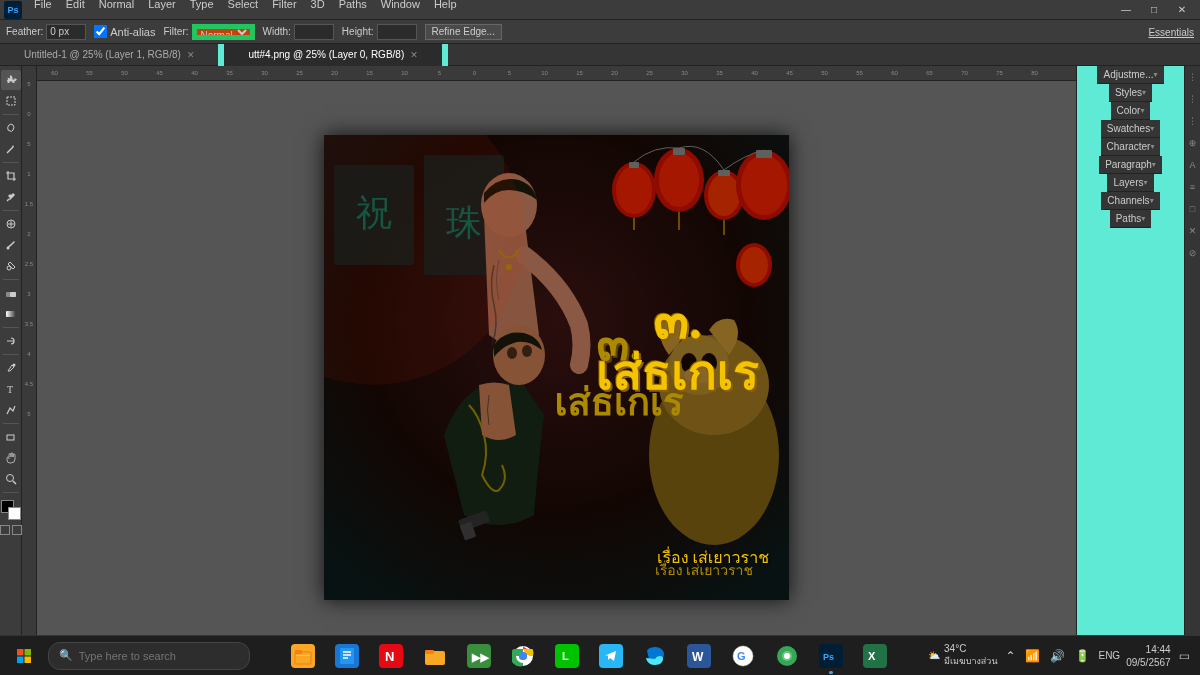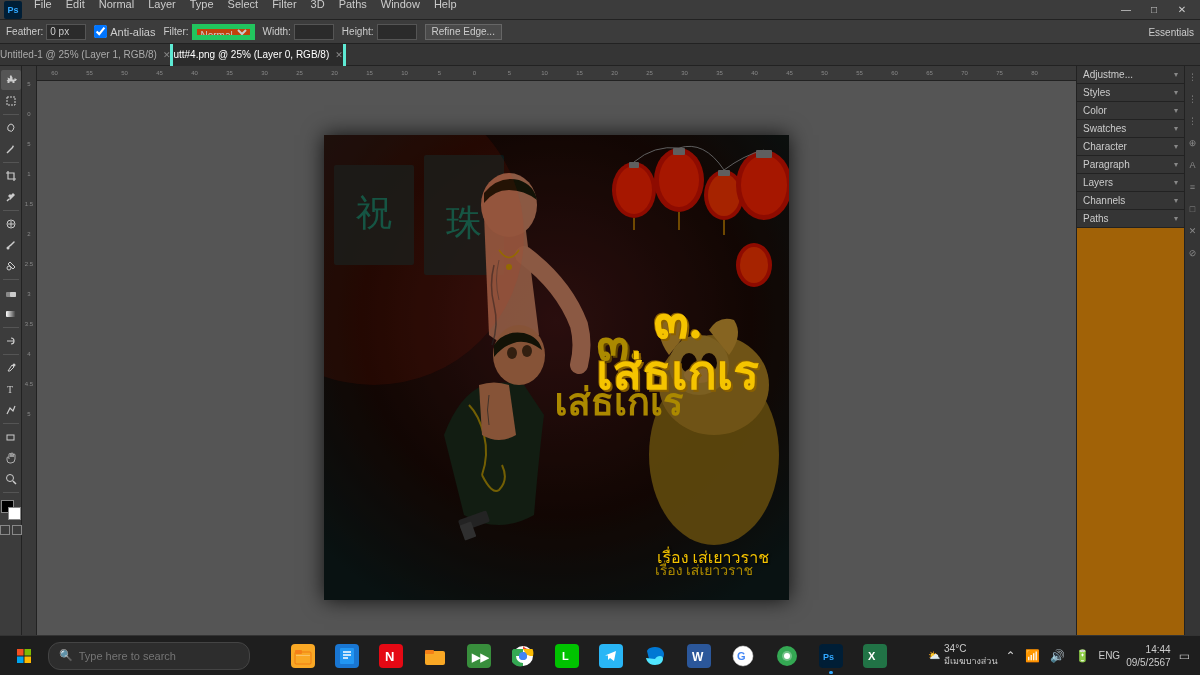--- a/index.html
+++ b/index.html
@@ -112,25 +112,25 @@
     #tab-bar {
       display: flex;
       align-items: center;
       background: #353535;
       height: 22px;
       border-bottom: 1px solid #222;
     }
     .tab {
       display: flex;
       align-items: center;
-      padding: 0 0;
+      padding: 0 24px;
       height: 22px;
       font-size: 10px;
       color: #aaa;
-      border-right: 3px solid #5eead4;
+      border-right: 6px solid #5eead4;
       gap: 4px;
     }
     .tab.active {
       background: #2b2b2b;
       color: #fff;
     }
     .tab-close {
       font-size: 9px;
       color: #888;
       cursor: pointer;
@@ -312,24 +312,25 @@
     .artwork-svg {
       position: absolute;
       inset: 0;
       width: 100%;
       height: 100%;
     }
 
     
     #right-panel {
       width: 108px;
-      background: #a16207;
+      background: #5eead4;
       border-left: 1px solid #222;
       display: flex;
       flex-direction: column;
+      align-items: center;
     }
     #panel-icons {
       width: 16px;
       background: #353535;
       border-left: 1px solid #222;
       display: flex;
       flex-direction: column;
       align-items: center;
       padding: 4px 0;
       gap: 8px;
@@ -535,21 +536,21 @@
   <div class="opt-item">
     <span>Width:</span>
     <input class="opt-input" value="" readonly="" style="">
   </div>
   <div class="opt-item">
     <span>Height:</span>
     <input class="opt-input" value="" readonly="" style="">
   </div>
   <button class="refine-btn">Refine Edge...</button>
   <div style="margin-left:auto;">
-    <span style="font-size:10px;color:#ccc;">Essentials</span>
+    <span style="font-size:10px;color:#ccc;text-decoration:underline;">Essentials</span>
   </div>
 </div>
 
 <div id="tab-bar">
   <div class="tab">
     <span>Untitled-1 @ 25% (Layer 1, RGB/8)</span>
     <span class="tab-close">✕</span>
   </div>
   <div class="tab active">
     <span>utt#4.png @ 25% (Layer 0, RGB/8)</span>

